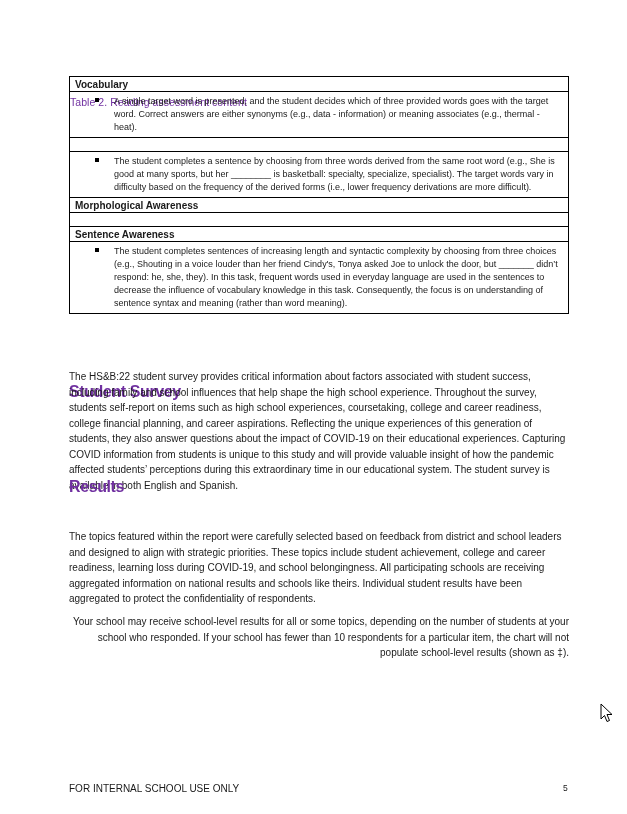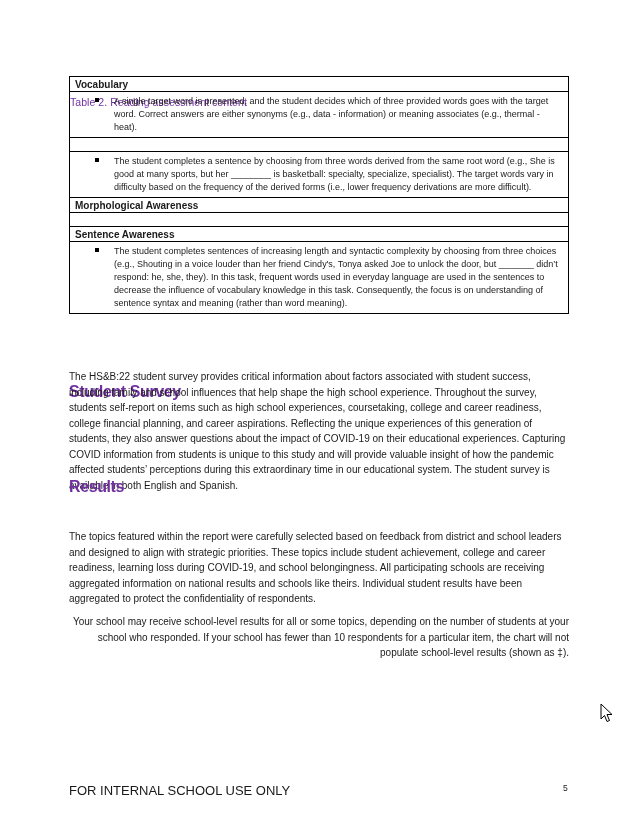--- a/index.html
+++ b/index.html
@@ -79,21 +79,21 @@
       left: 69px;
       width: 500px;
       font-size: 10px;
       line-height: 15.5px;
       color: #1a1a1a;
     }
     .footer-left {
       position: absolute;
       left: 69px;
       top: 783px;
-      font-size: 13px;
+      font-size: 10px;
       color: #1a1a1a;
       text-align: right;
     }
     .footer-right {
       position: absolute;
       left: 563px;
       top: 783px;
       font-size: 8.5px;
       color: #1a1a1a;
     }

